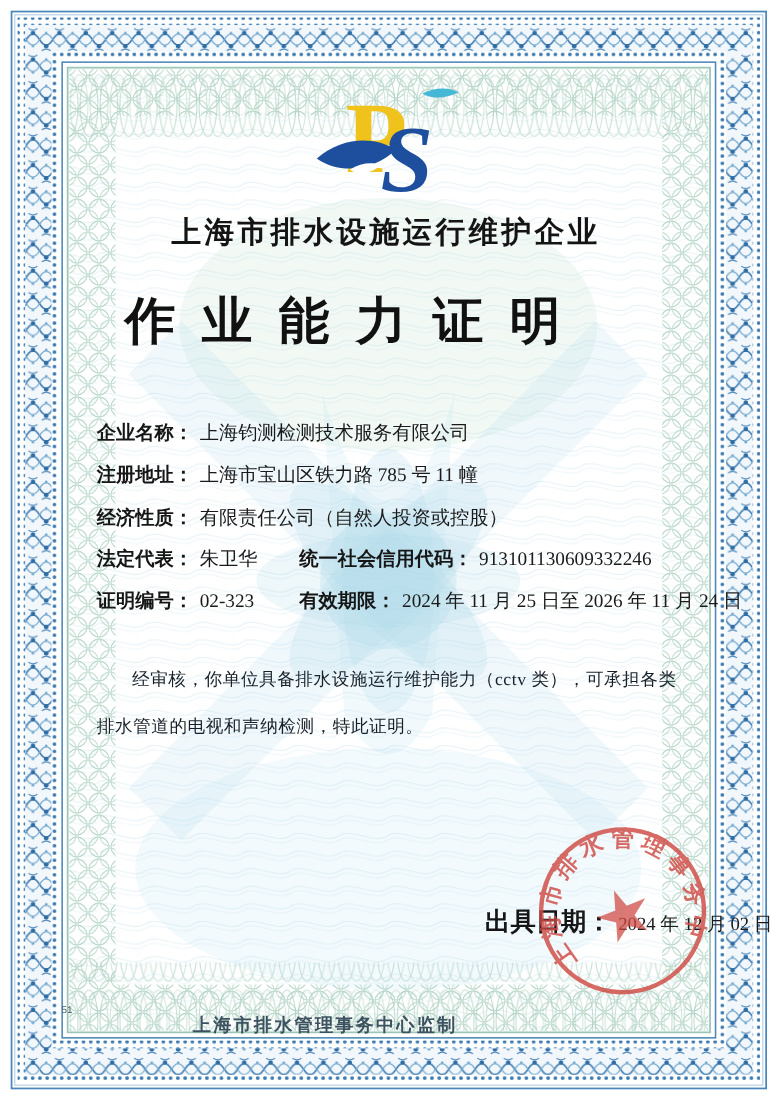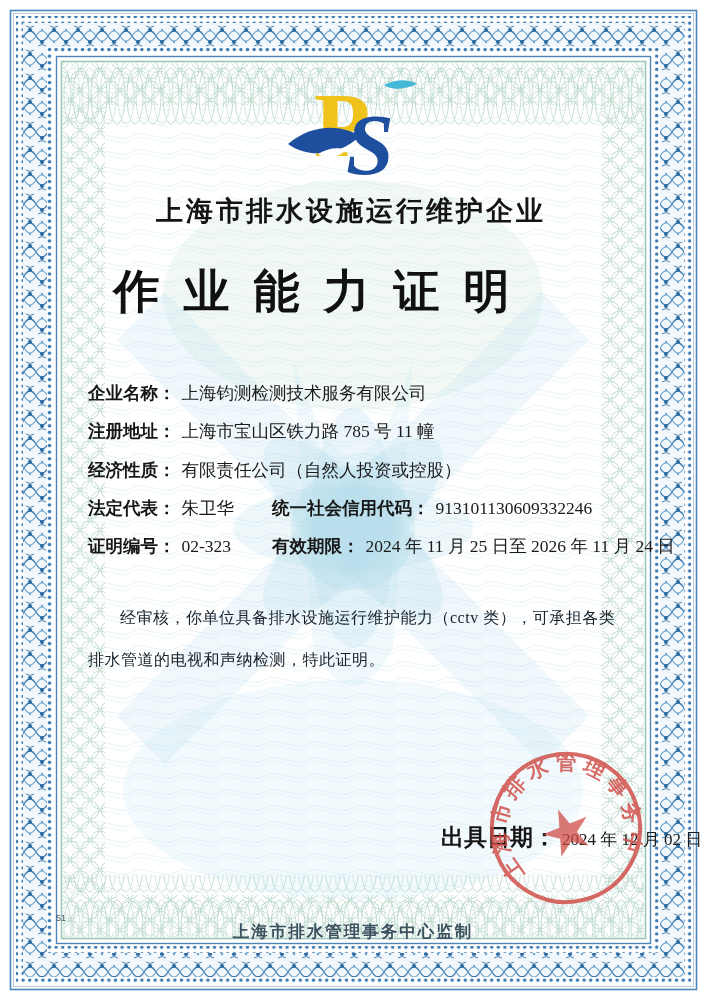--- a/index.html
+++ b/index.html
@@ -15,21 +15,21 @@
   .frow{position:absolute;left:88px;width:540px;height:24px;white-space:nowrap;}
   .flabel{font-weight:700;font-size:17.5px;color:#161616;font-family:Liberation Mono, monospace;}
   .fvalue{font-family:"Liberation Serif",serif;font-size:17.5px;color:#1a1a1a;margin-left:6px;}
   .pair2{position:absolute;left:184px;top:0;white-space:nowrap;}
   .body-line{left:88px;width:540px;font-family:"Liberation Serif",serif;font-size:16px;
              color:#17202a;letter-spacing:0.5px;}
   .indent{text-indent:2em;}
   .issue-line{left:430px;top:822px;white-space:nowrap;}
   .issue-line .flabel{font-size:23px;margin-left:11px;}
   .issue-line .fvalue{font-size:17px;}
-  .footer-line{left:0;top:921px;width:706px;text-align:center;font-size:16.5px;font-weight:700;
+  .footer-line{left:0;top:921px;width:591px;text-align:center;font-size:16.5px;font-weight:700;
                color:#3d5260;letter-spacing:2px;}
   .page-mark{left:56px;top:913px;font-size:9px;color:#4a5a66;z-index:2;}
   .seal-wrap{position:absolute;left:484px;top:746px;width:164px;height:164px;z-index:3;pointer-events:none;}
 </style>
 </head>
 <body>
 
 <div class="page">
 
   <svg class="bg-svg" width="707" height="1000" viewBox="0 0 707 1000" aria-hidden="true">

